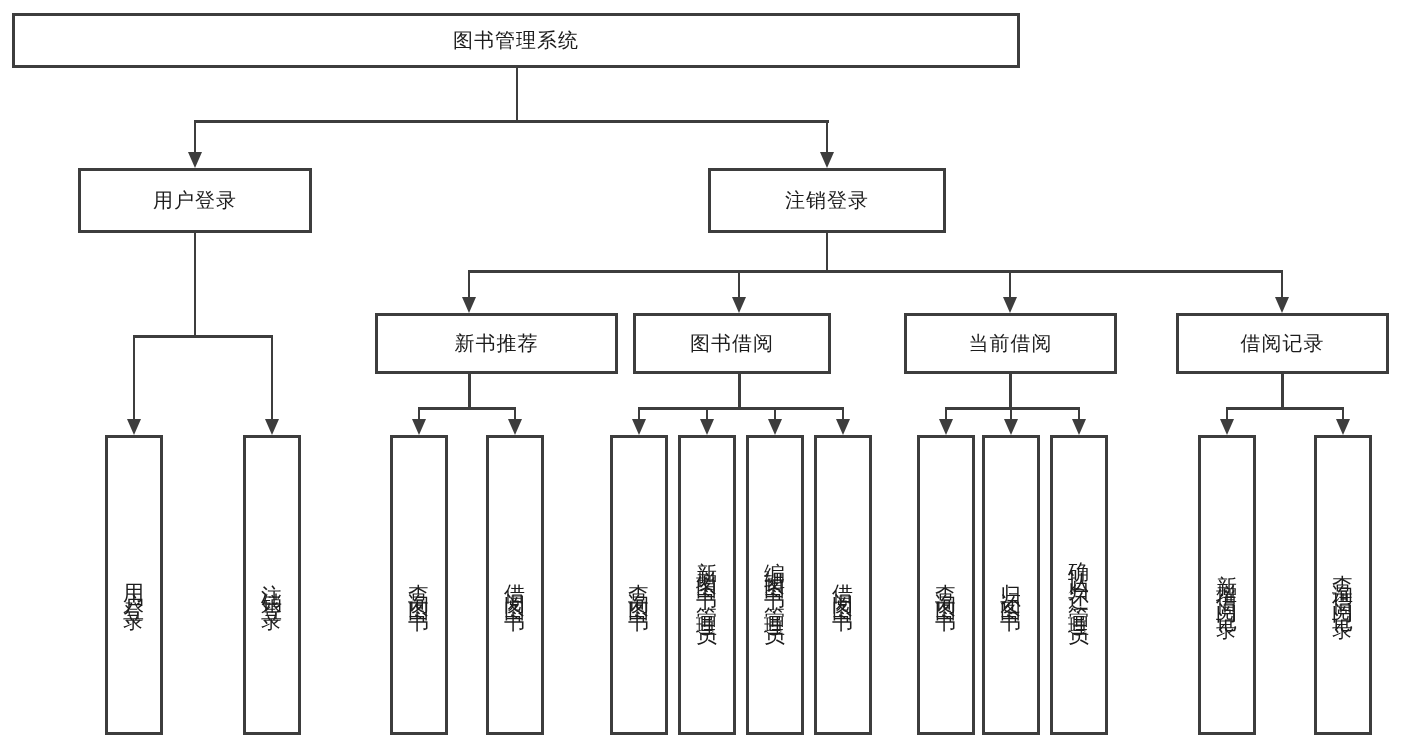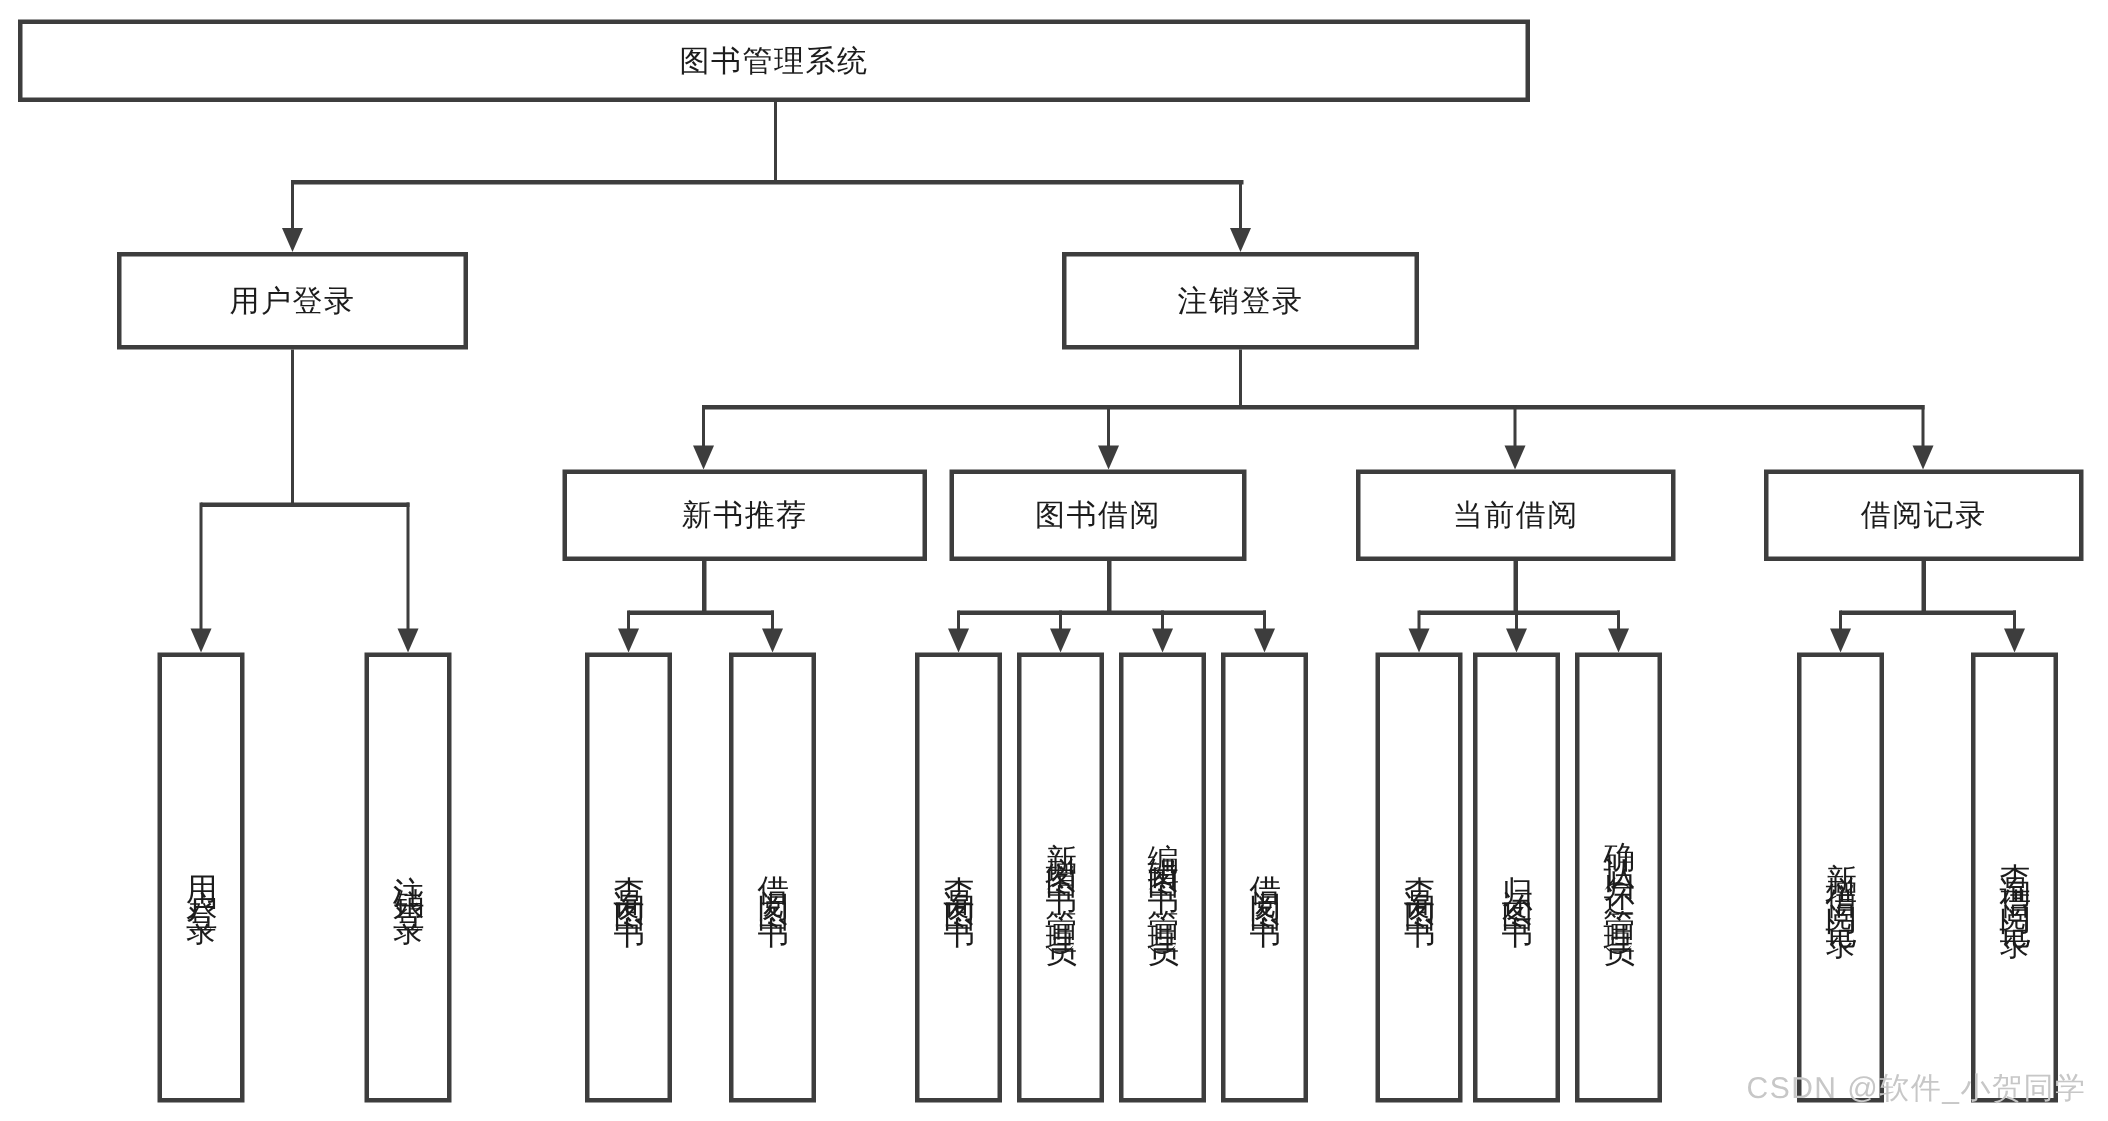--- a/index.html
+++ b/index.html
@@ -171,15 +171,14 @@
     <span class="vtext">确认归还（管理员）</span>
   </div>
 
   <div class="box box-v" style="left:1198px;top:435px;width:58px;height:300px;">
     <span class="vtext">新增借阅记录</span>
   </div>
   <div class="box box-v" style="left:1314px;top:435px;width:58px;height:300px;">
     <span class="vtext">查询借阅记录</span>
   </div>
 
-  <div class="watermark">CSDN @软件_小贺同学</div>
 
 </div>
 
 </body></html>

